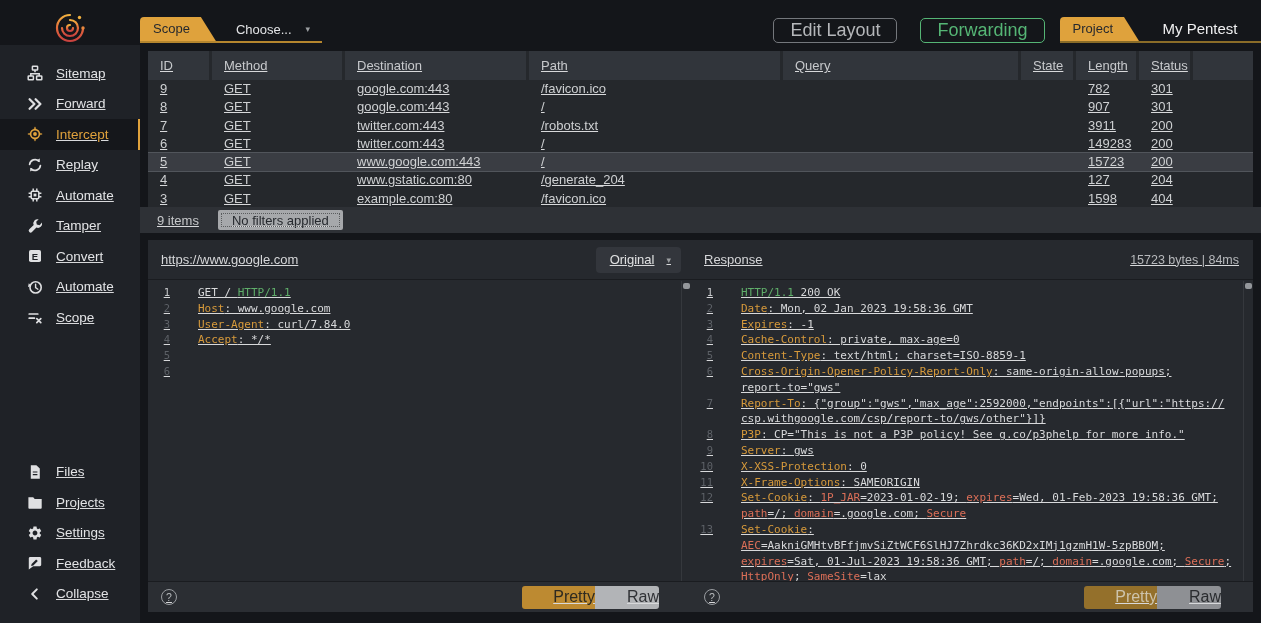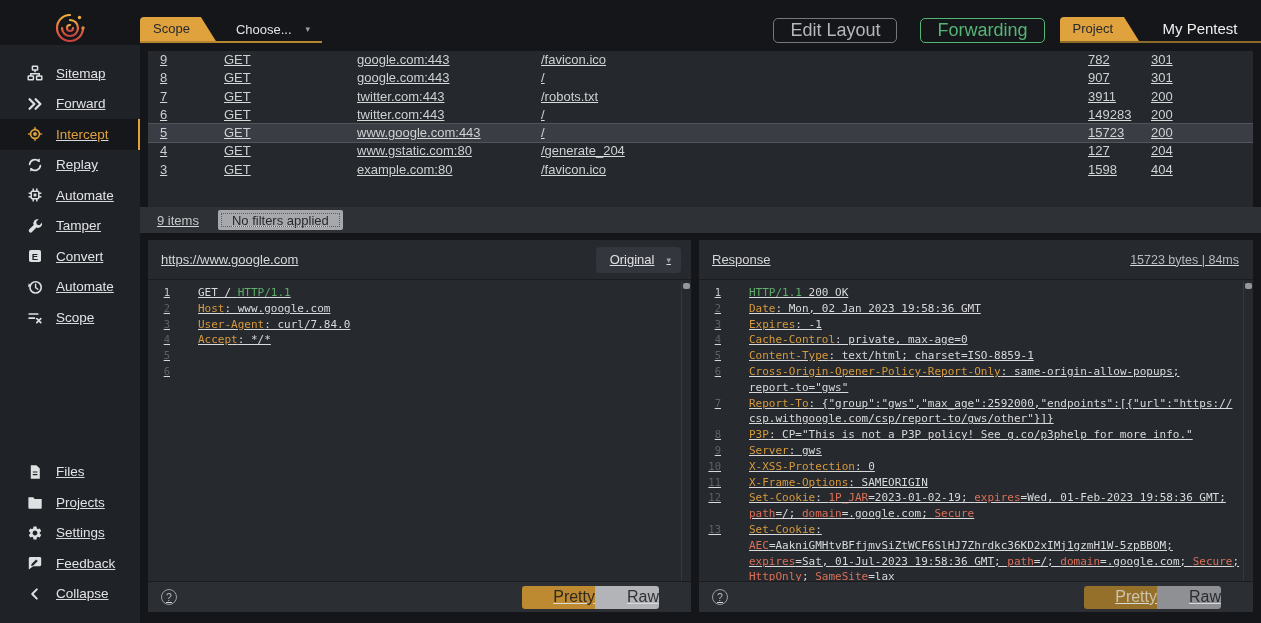--- a/index.html
+++ b/index.html
@@ -46,21 +46,21 @@
   .tr { height: 18.3px; color: #ced0d2; font-size: 13px; cursor: pointer; }
   .tr > div { line-height: 18.3px; padding-left: 12px; white-space: nowrap; overflow: hidden; }
   .tr.selected { background: #3a3d43; box-shadow: 0 1px 0 #51555b, 0 -1px 0 #51555b; }
   .table-footer { height: 26px; flex: none; background: #2e3136; display: flex; align-items: center; padding-left: 17px; }
   .items-count { color: #c6c8ca; font-size: 13px; }
   .filter-badge { margin-left: 19px; height: 20px; padding: 0 14px; background: #a6a8ab; color: #26292e;
                   font-size: 13px; border: none; border-radius: 2px; outline: 1px dotted #5a5c5e; outline-offset: -4px;
                   font-family: inherit; cursor: pointer; }
 
   
-  .editors { flex: 1; display: flex; gap: 8px; margin: 7px 8px 11px 8px; min-height: 0; }
+  .editors { flex: 1; display: flex; gap: 0; margin: 7px 8px 11px 8px; min-height: 0; }
   .panel { background: #26292e; display: flex; flex-direction: column; min-width: 0; position: relative; }
   .panel.request { flex: 0 0 543px; }
   .panel.response { flex: 1; }
   .panel-header { height: 40px; flex: none; display: flex; align-items: center; padding: 0 10px 0 13px;
                   border-bottom: 1px solid #1a1c20; }
   .url { color: #d6d7d9; font-size: 13px; }
   .dropdown { margin-left: auto; height: 26px; display: flex; align-items: center; gap: 12px; padding: 0 10px 0 14px;
               background: #33363c; border: none; border-radius: 4px; color: #e0e1e2; font-size: 13px;
               font-family: inherit; cursor: pointer; }
   .resp-title { color: #d5d6d8; font-size: 13px; }
@@ -275,20 +275,31 @@
               </svg>
             </span>
             <span>Collapse</span>
           </div>
         </div>
     </nav>
 
     <div class="content">
 
       <div class="table-wrap">
+        <div class="tgrid" id="thead">
+            <div class="th">ID</div>
+            <div class="th">Method</div>
+            <div class="th">Destination</div>
+            <div class="th">Path</div>
+            <div class="th">Query</div>
+            <div class="th">State</div>
+            <div class="th">Length</div>
+            <div class="th">Status</div>
+            <div class="th"></div>
+          </div>
         <div id="tbody">
             <div class="tgrid tr">
               <div>9</div>
               <div>GET</div>
               <div>google.com:443</div>
               <div>/favicon.ico</div>
               <div></div>
               <div></div>
               <div>782</div>
               <div>301</div>

